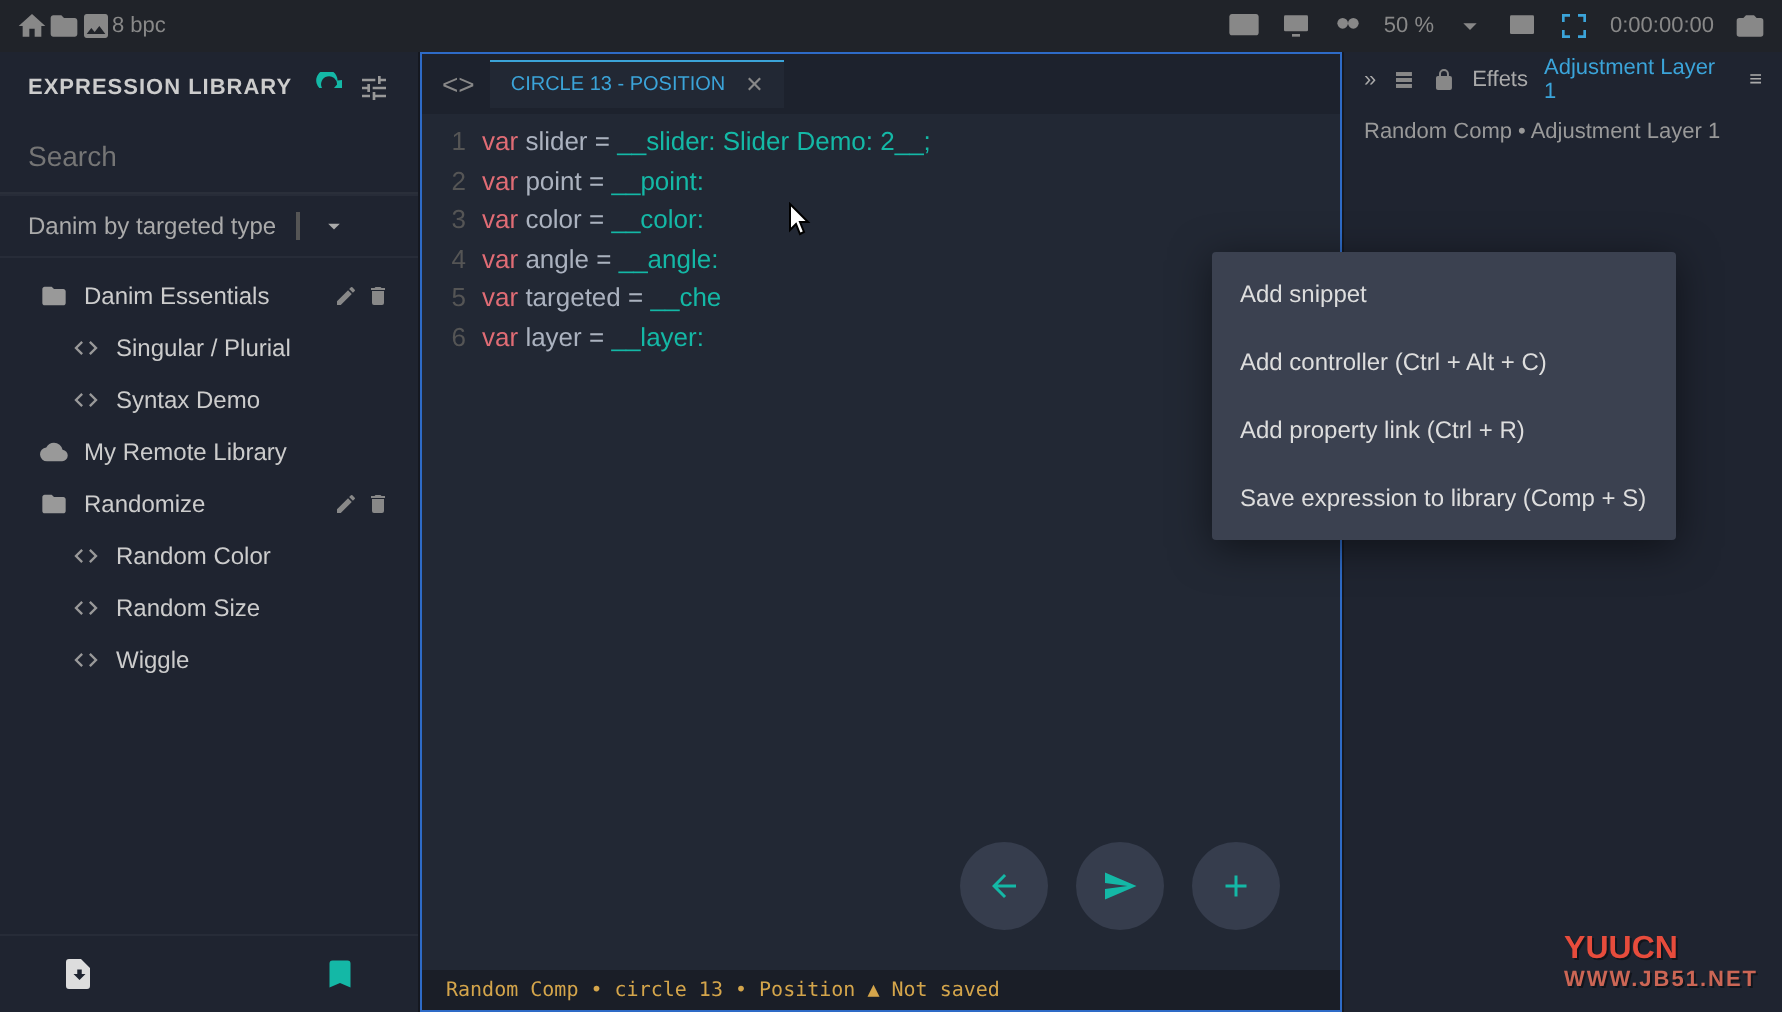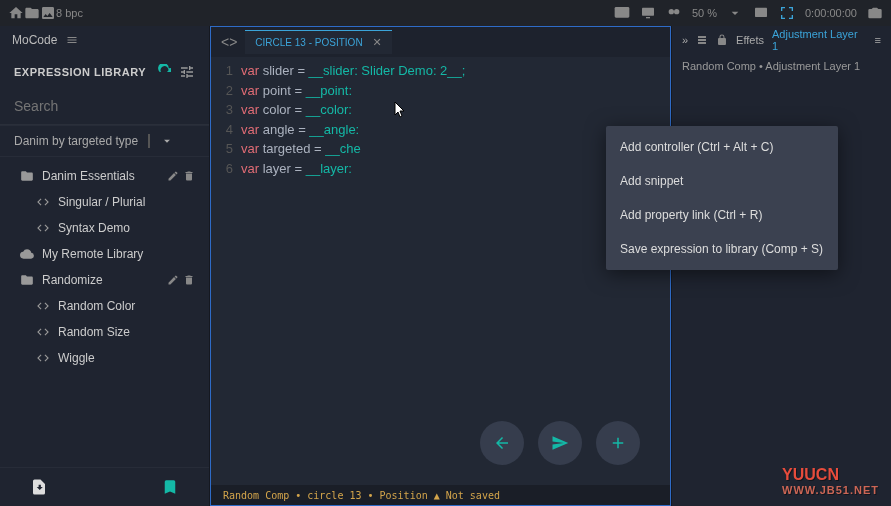--- a/index.html
+++ b/index.html
@@ -115,26 +115,20 @@
       </svg>
     <span>0:00:00:00</span>
     <svg class="top-icon" viewBox="0 0 24 24">
         <path d="M12 15a3 3 0 100-6 3 3 0 000 6zm8-9h-3l-2-2H9L7 6H4a2 2 0 00-2 2v10a2 2 0 002 2h16a2 2 0 002-2V8a2 2 0 00-2-2z"></path>
       </svg>
   </div>
 </div>
 
 <div class="main">
   <div class="left-panel">
-    <div class="panel-header">
-      <span>MoCode</span>
-      <svg class="hamburger" viewBox="0 0 24 24" fill="#888">
-          <path d="M3 6h18v2H3zm0 5h18v2H3zm0 5h18v2H3z"></path>
-        </svg>
-    </div>
     <div class="section-title">
       <span>EXPRESSION LIBRARY</span>
       <div class="section-icons">
         <svg class="mini-icon" viewBox="0 0 24 24">
             <path d="M17.65 6.35A8 8 0 104 12h2a6 6 0 1111.3-2.7L15 12h6V6l-3.35.35z"></path>
           </svg>
         <svg class="mini-icon" style="fill:#999" viewBox="0 0 24 24">
             <path d="M3 17v2h6v-2H3zM3 5v2h10V5H3zm10 16v-2h8v-2h-8v-2h-2v6h2zM7 9v2H3v2h4v2h2V9H7zm14 4v-2H11v2h10zm-6-4h2V7h4V5h-4V3h-2v6z"></path>
           </svg>
       </div>
@@ -249,22 +243,22 @@
           <div class="code-line"><span class="kw">var</span> <span class="ident">slider</span> <span class="assign">=</span> <span class="comment">__slider: Slider Demo: 2__;</span></div>
           <div class="code-line"><span class="kw">var</span> <span class="ident">point</span> <span class="assign">=</span> <span class="comment">__point:</span></div>
           <div class="code-line"><span class="kw">var</span> <span class="ident">color</span> <span class="assign">=</span> <span class="comment">__color:</span></div>
           <div class="code-line"><span class="kw">var</span> <span class="ident">angle</span> <span class="assign">=</span> <span class="comment">__angle:</span></div>
           <div class="code-line"><span class="kw">var</span> <span class="ident">targeted</span> <span class="assign">=</span> <span class="comment">__che</span></div>
           <div class="code-line"><span class="kw">var</span> <span class="ident">layer</span> <span class="assign">=</span> <span class="comment">__layer:</span></div>
         </div>
     </div>
 
     <div class="context-menu">
+      <div class="ctx-item">Add snippet</div>
       <div class="ctx-item">Add controller (Ctrl + Alt + C)</div>
-      <div class="ctx-item">Add snippet</div>
       <div class="ctx-item">Add property link (Ctrl + R)</div>
       <div class="ctx-item">Save expression to library (Comp + S)</div>
     </div>
 
     <div class="fab-row">
       <div class="fab">
           <svg viewBox="0 0 24 24">
             <path d="M20 11H7.83l5.59-5.59L12 4l-8 8 8 8 1.41-1.41L7.83 13H20v-2z"></path>
           </svg>
         </div>

